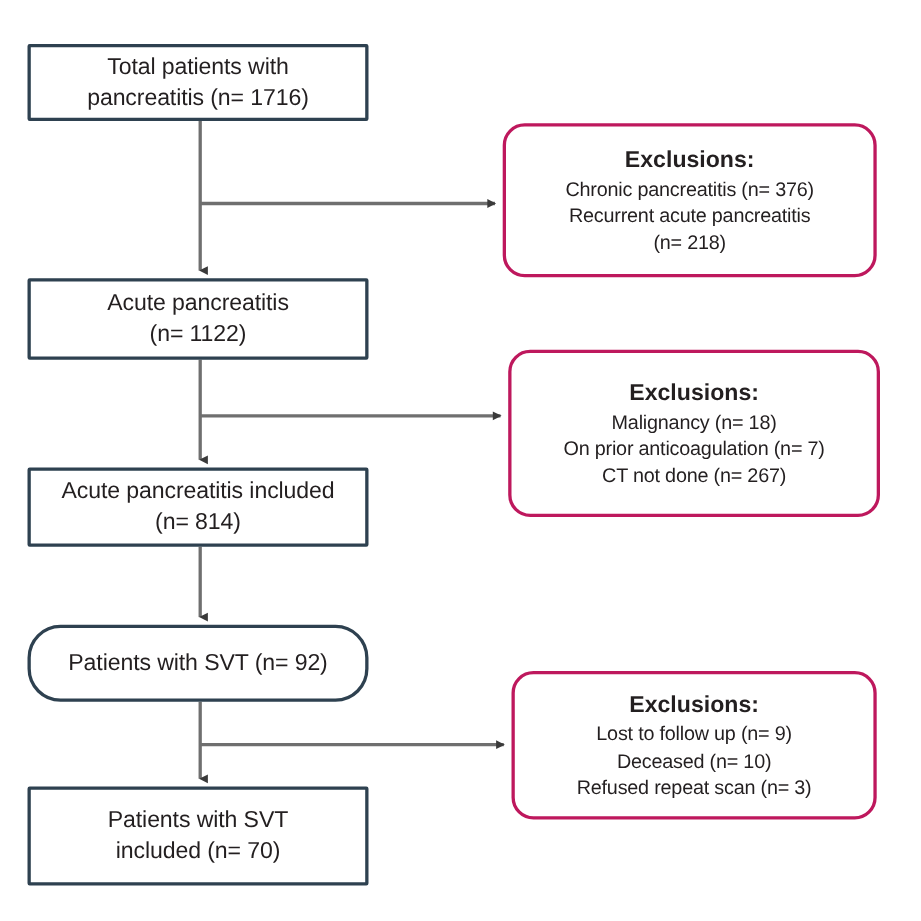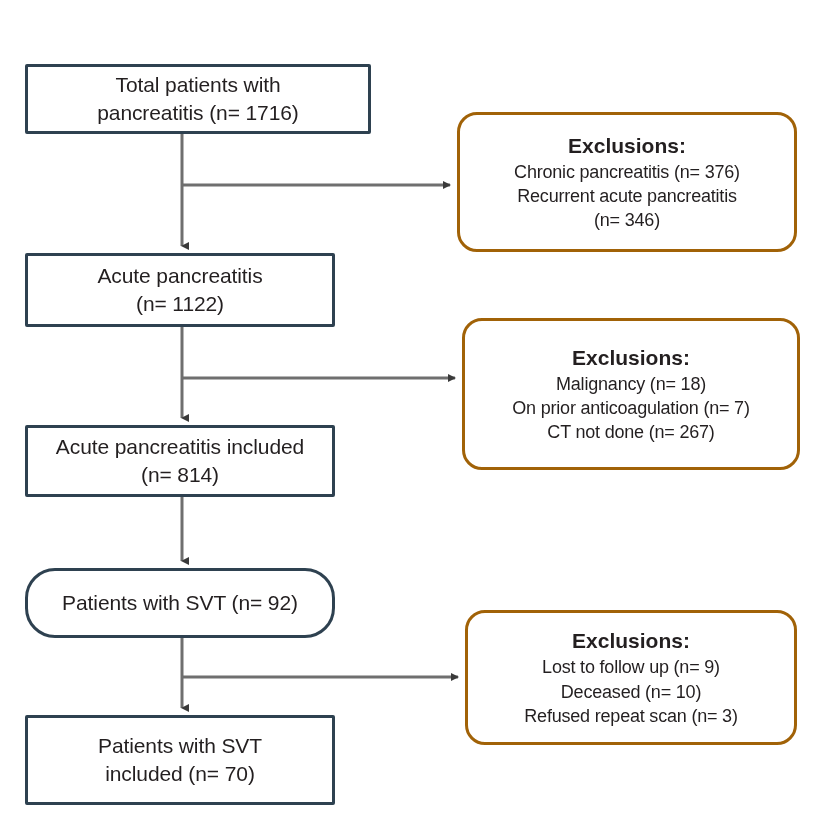--- a/index.html
+++ b/index.html
@@ -34,21 +34,21 @@
     justify-content: center;
     text-align: center;
     color: #231f20;
   }
   .node-main {
     border: 3px solid #2e4150;
     border-radius: 2px;
     box-shadow: inset 0 0 0 1px #ffffff;
   }
   .node-excl {
-    border: 3px solid #a16207;
+    border: 3px solid #be185d;
     border-radius: 20px;
     box-shadow: inset 0 0 0 1px #ffffff;
     justify-content: center;
   }
   .node-inner {
     padding: 0 10px;
     width: 100%;
   }
   .line {
     display: block;
@@ -95,21 +95,21 @@
 
     <line x1="182" y1="378" x2="455" y2="378" stroke="#6f6f6f" stroke-width="3" marker-end="url(#arrowRight)"></line>
 
     <line x1="182" y1="497" x2="182" y2="561" stroke="#6f6f6f" stroke-width="3" marker-end="url(#arrowDown)"></line>
 
     <line x1="182" y1="638" x2="182" y2="708" stroke="#6f6f6f" stroke-width="3" marker-end="url(#arrowDown)"></line>
 
     <line x1="182" y1="677" x2="458" y2="677" stroke="#6f6f6f" stroke-width="3" marker-end="url(#arrowRight)"></line>
   </svg>
 
-  <div class="node node-main" style="left:25px; top:40px; width:346px; height:70px;margin-top:24px;">
+  <div class="node node-main" style="left:25px; top:40px; width:310px; height:70px;">
     <div class="node-inner">
       <span class="line">Total patients with</span>
       <span class="line">pancreatitis (n= 1716)</span>
     </div>
   </div>
 
   <div class="node node-main" style="left:25px; top:253px; width:310px; height:74px;">
     <div class="node-inner">
       <span class="line">Acute pancreatitis</span>
       <span class="line">(n= 1122)</span>
@@ -134,21 +134,21 @@
       <span class="line">Patients with SVT</span>
       <span class="line">included (n= 70)</span>
     </div>
   </div>
 
   <div class="node node-excl" style="left:457px; top:112px; width:340px; height:140px;">
     <div class="node-inner">
       <span class="excl-title">Exclusions:</span>
       <span class="excl-line">Chronic pancreatitis (n= 376)</span>
       <span class="excl-line">Recurrent acute pancreatitis</span>
-      <span class="excl-line">(n= 346)</span>
+      <span class="excl-line">(n= 218)</span>
     </div>
   </div>
 
   <div class="node node-excl" style="left:462px; top:318px; width:338px; height:152px;">
     <div class="node-inner">
       <span class="excl-title">Exclusions:</span>
       <span class="excl-line">Malignancy (n= 18)</span>
       <span class="excl-line">On prior anticoagulation (n= 7)</span>
       <span class="excl-line">CT not done (n= 267)</span>
     </div>

